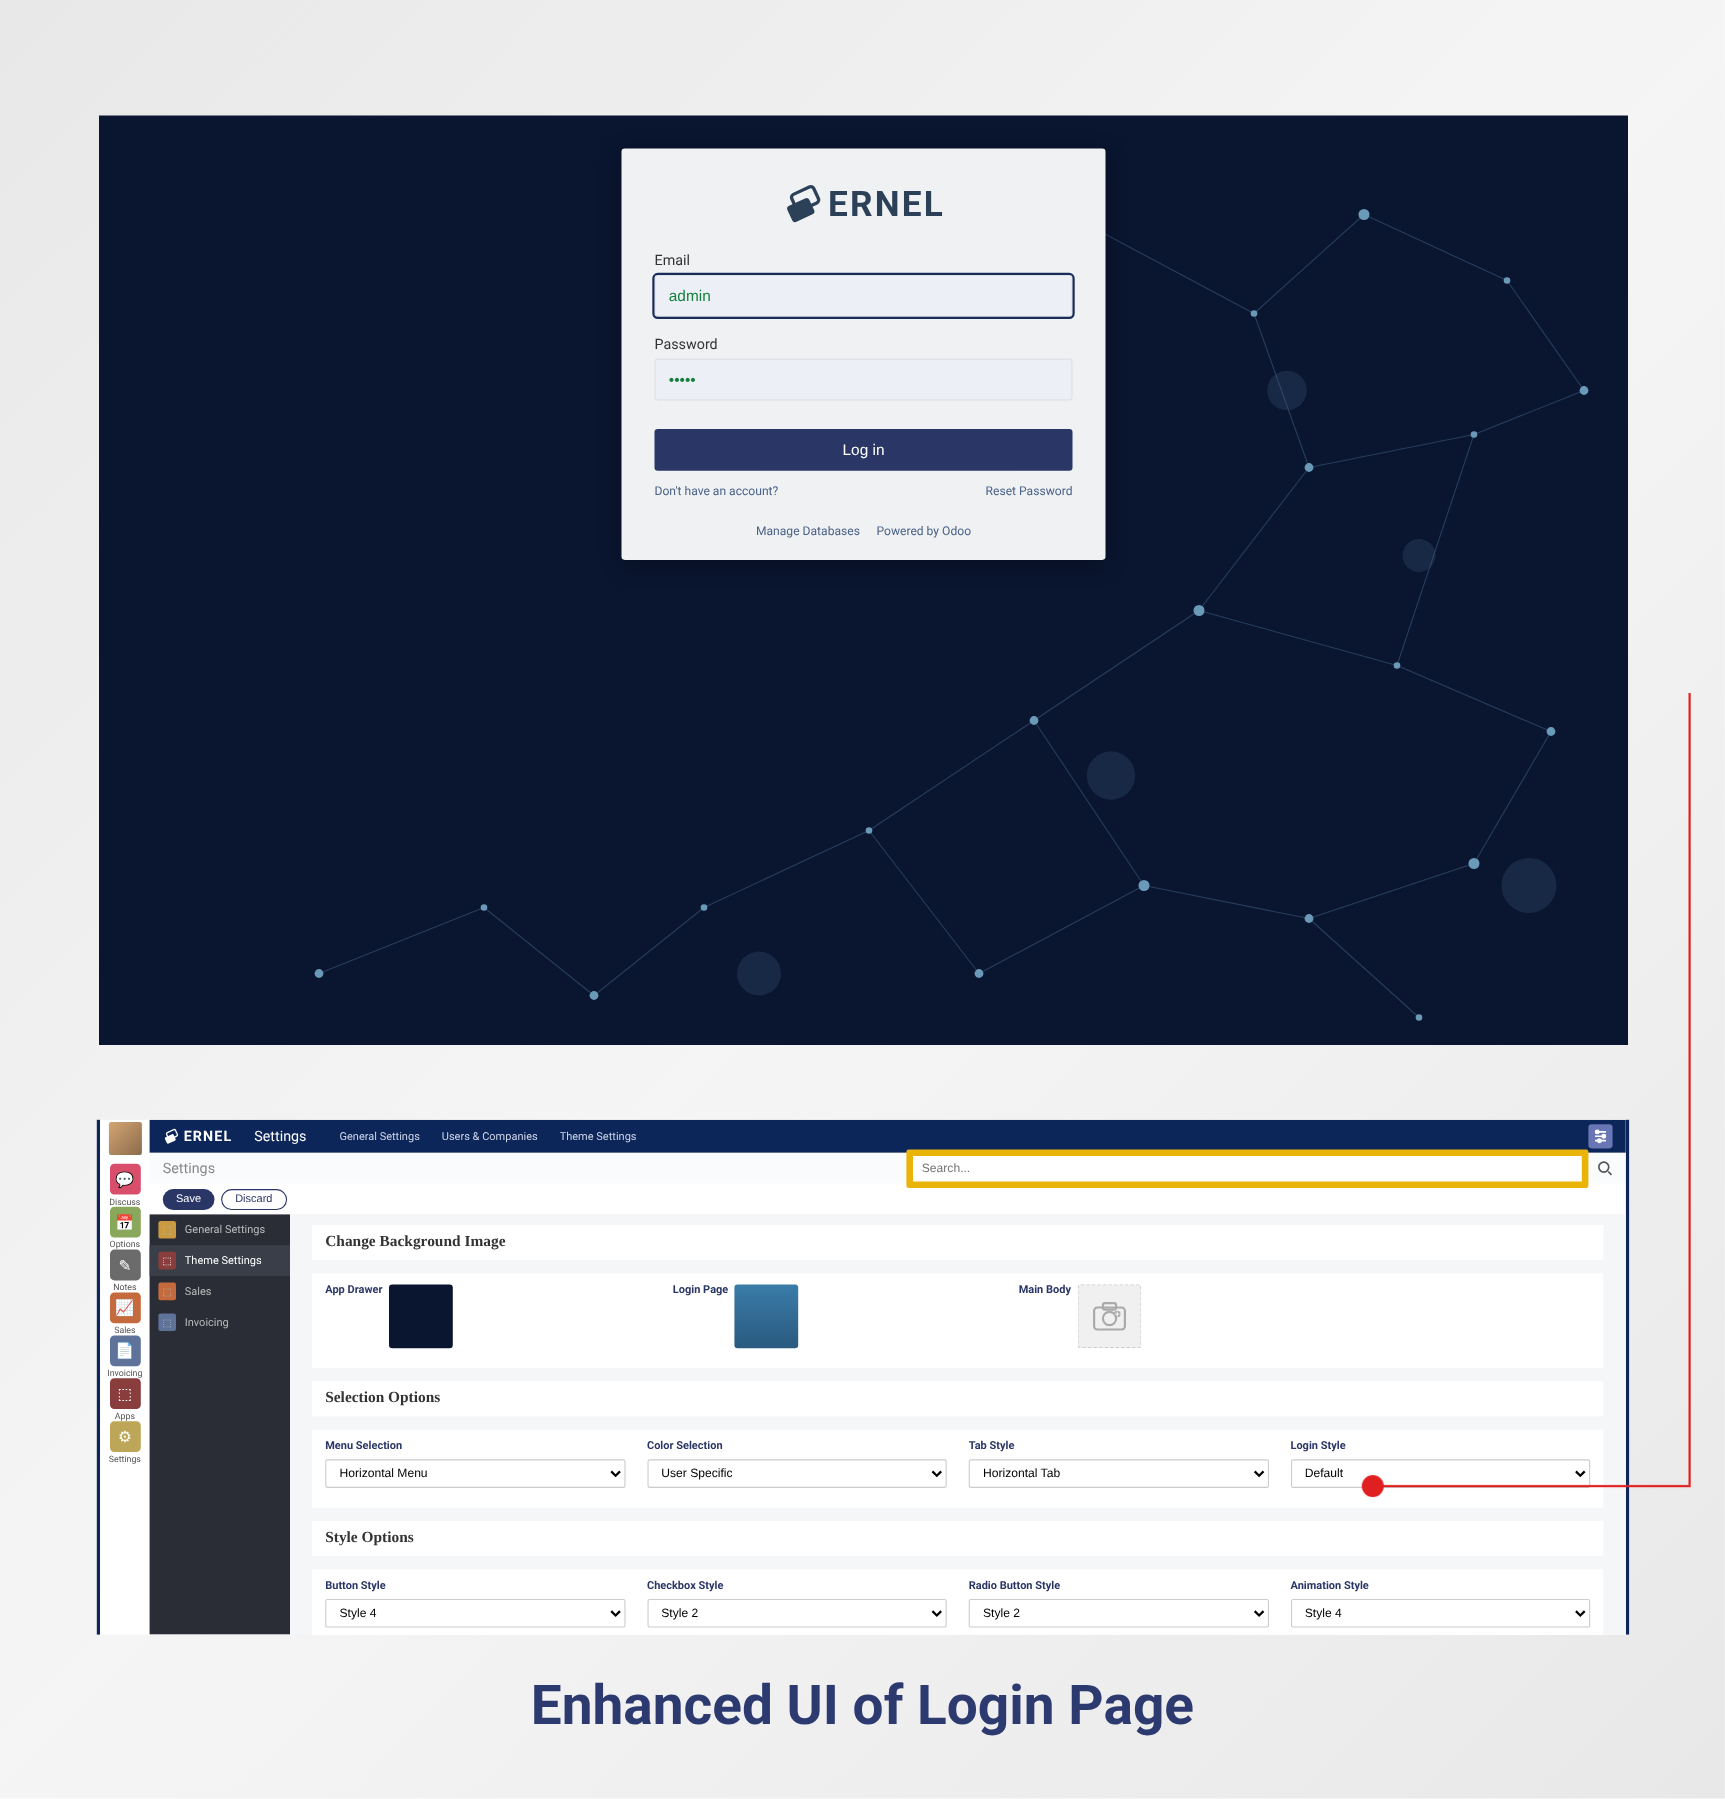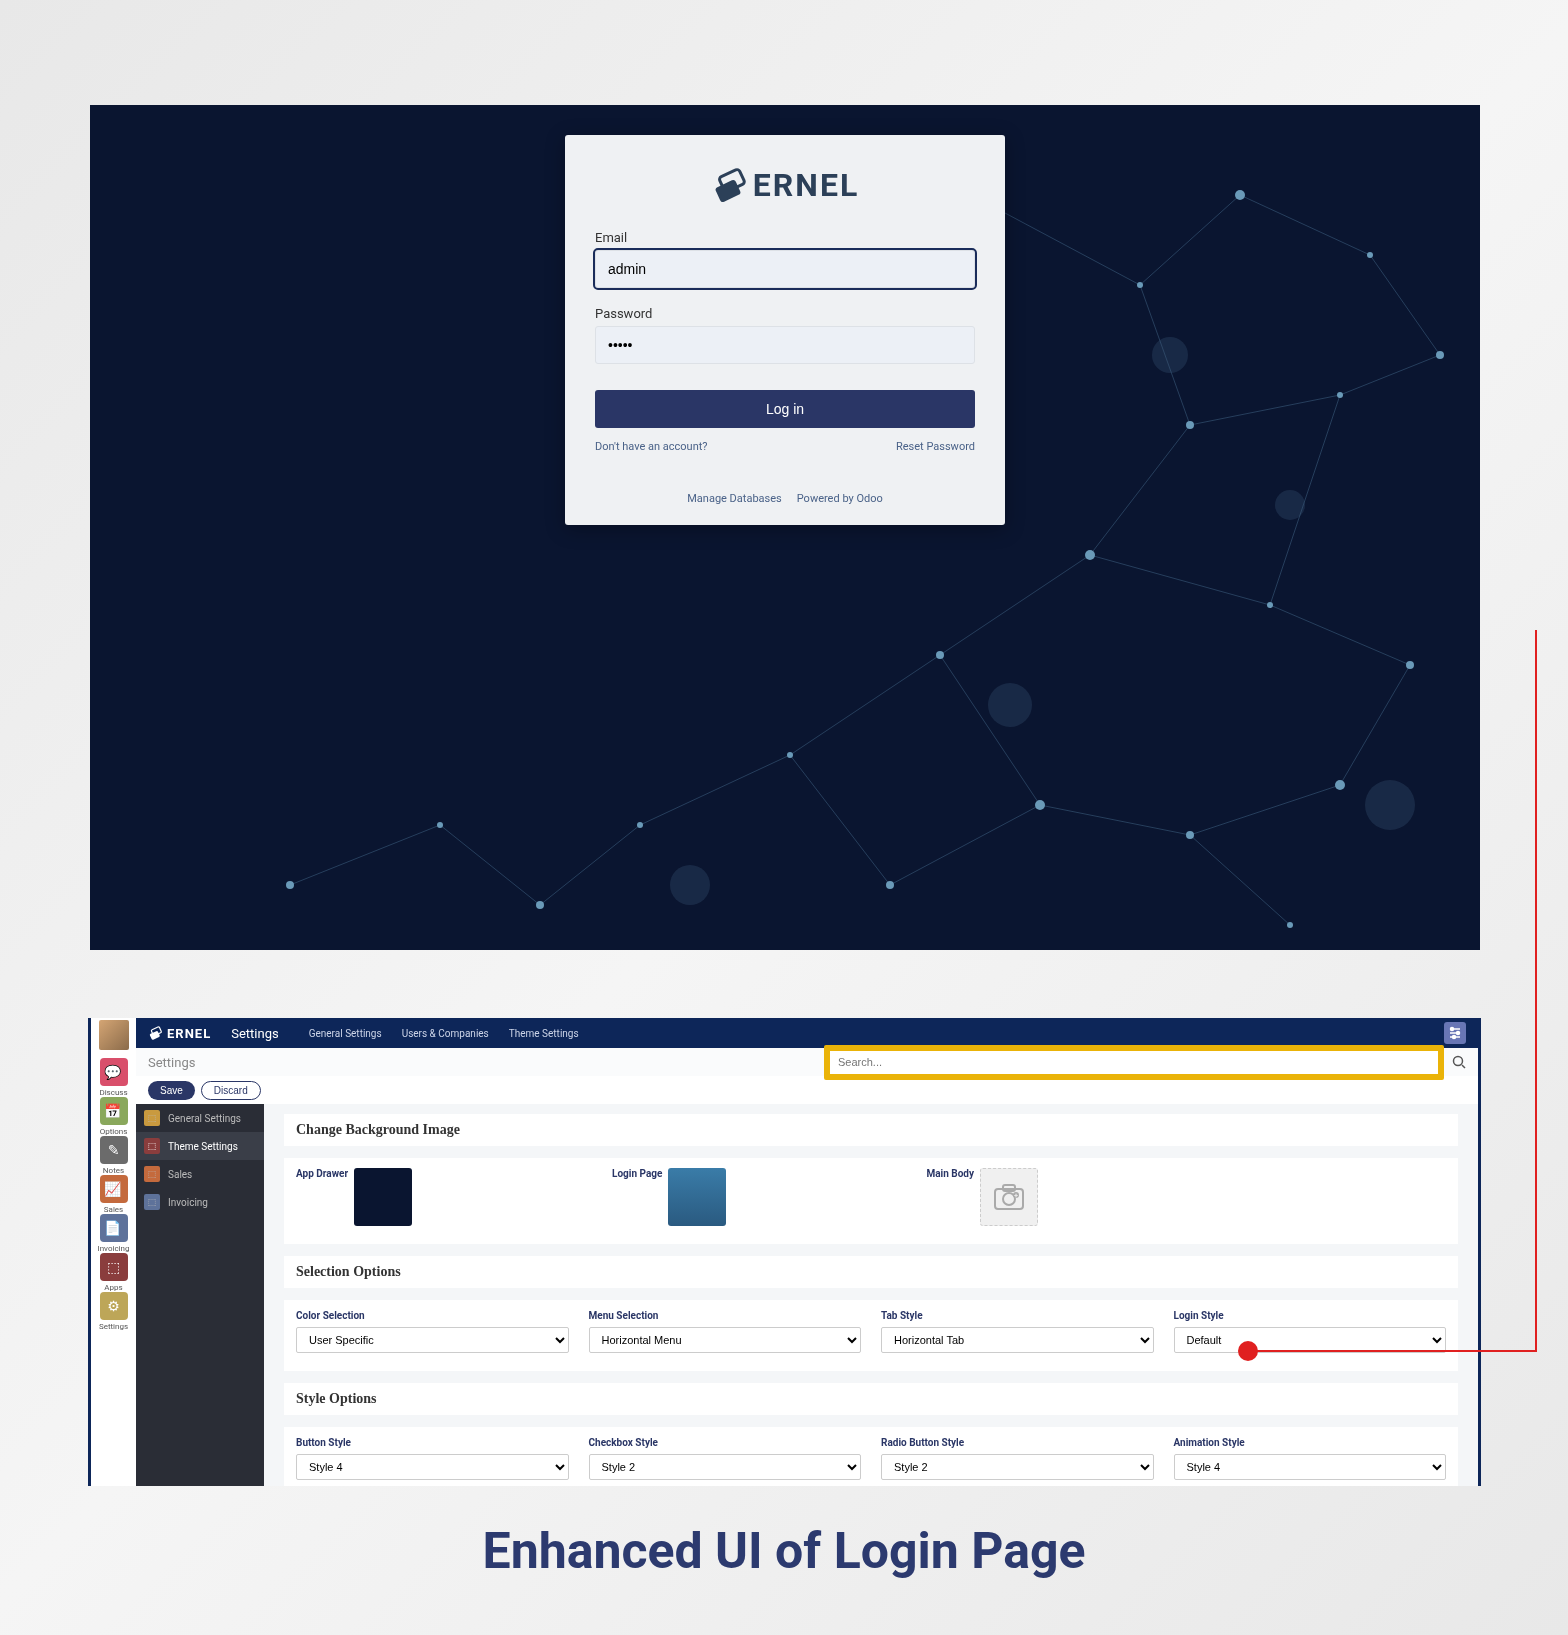--- a/index.html
+++ b/index.html
@@ -7,26 +7,26 @@
 
 
 .login-screenshot { position: absolute; top: 105px; left: 90px; width: 1390px; height: 845px; background: #0a1530; overflow: hidden; }
 .login-card { position: absolute; top: 30px; left: 50%; transform: translateX(-50%); width: 440px; background: #eff1f3; border-radius: 3px; padding: 30px 30px 20px; box-shadow: 0 4px 20px rgba(0,0,0,0.3); }
 .login-logo { display: flex; justify-content: center; align-items: center; margin-bottom: 25px; }
 .logo-mark { display: flex; align-items: center; gap: 2px; }
 .logo-icon { width: 40px; height: 40px; position: relative; }
 .logo-text { font-size: 32px; font-weight: 700; color: #2c4058; letter-spacing: 2px; }
 .form-group { margin-bottom: 18px; }
 .form-label { font-size: 13px; color: #333; display: block; margin-bottom: 5px; }
-.form-input { width: 100%; padding: 10px 12px; font-size: 14px; border: 1px solid #dde1e6; background: #ecf0f6; border-radius: 3px; color: #000000; }
+.form-input { width: 100%; padding: 10px 12px; font-size: 14px; border: 1px solid #dde1e6; background: #ecf0f6; border-radius: 3px; color: #15803d; }
 .form-input.focused { outline: 2px solid #1a2c5a; }
 .login-btn { width: 100%; padding: 11px; background: #2a3666; color: #fff; border: none; border-radius: 3px; font-size: 14px; cursor: pointer; margin-top: 8px; }
 .login-links { display: flex; justify-content: space-between; margin-top: 12px; font-size: 11px; }
 .login-links a { color: #4a6288; text-decoration: none; }
-.login-footer { display: flex; justify-content: center; gap: 15px; margin-top: 39px; font-size: 11px; }
+.login-footer { display: flex; justify-content: center; gap: 15px; margin-top: 23px; font-size: 11px; }
 .login-footer a { color: #4a6288; text-decoration: none; }
 
 
 .plexus-bg { position: absolute; top: 0; right: 0; width: 100%; height: 100%; pointer-events: none; }
 
 
 .settings-screenshot { position: absolute; top: 1018px; left: 88px; width: 1393px; height: 468px; background: #fff; border-left: 3px solid #0d2659; border-right: 3px solid #0d2659; overflow: hidden; }
 .icon-rail { position: absolute; left: 0; top: 0; width: 45px; height: 100%; background: #fff; display: flex; flex-direction: column; align-items: center; padding-top: 2px; gap: 8px; }
 .rail-item { display: flex; flex-direction: column; align-items: center; gap: 2px; cursor: pointer; }
 .rail-icon { width: 28px; height: 28px; border-radius: 4px; display: flex; align-items: center; justify-content: center; font-size: 14px; color: #fff; }
@@ -296,26 +296,26 @@
                   <circle cx="23" cy="12" r="3" fill="#aaa"></circle>
                   <text x="23" y="15" font-size="8" fill="#fff" text-anchor="middle">+</text>
                 </svg>
               </div>
             </div>
           </div>
 
         <div class="section-title">Selection Options</div>
         <div class="dropdown-row" id="selection-row">
             <div class="dropdown-group">
+              <div class="dropdown-label">Menu Selection</div>
+              <select class="dropdown-select"><option>Horizontal Menu</option></select>
+            </div>
+            <div class="dropdown-group">
               <div class="dropdown-label">Color Selection</div>
               <select class="dropdown-select"><option>User Specific</option></select>
-            </div>
-            <div class="dropdown-group">
-              <div class="dropdown-label">Menu Selection</div>
-              <select class="dropdown-select"><option>Horizontal Menu</option></select>
             </div>
             <div class="dropdown-group">
               <div class="dropdown-label">Tab Style</div>
               <select class="dropdown-select"><option>Horizontal Tab</option></select>
             </div>
             <div class="dropdown-group">
               <div class="dropdown-label">Login Style</div>
               <select class="dropdown-select highlighted"><option>Default</option></select>
             </div>
           </div>

